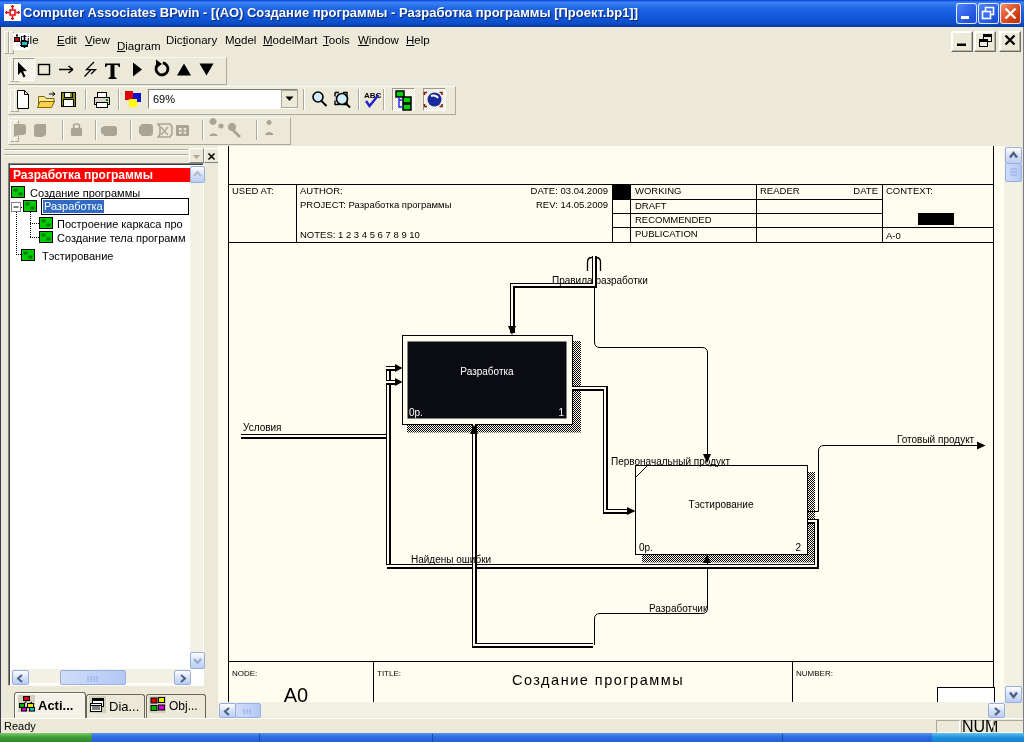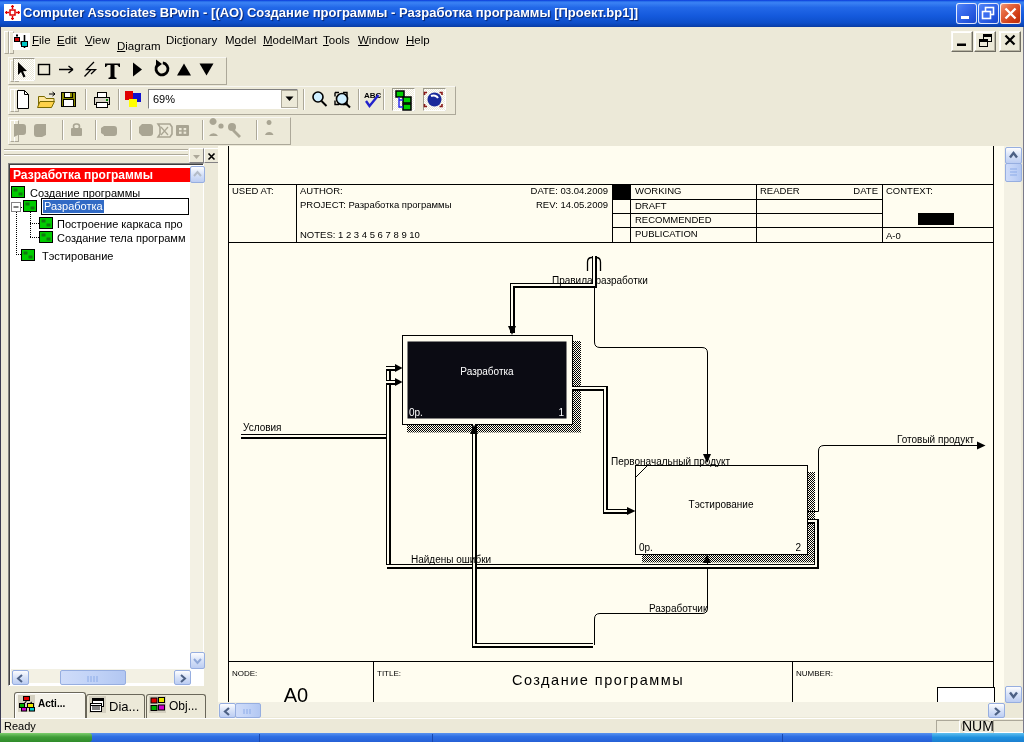--- a/index.html
+++ b/index.html
@@ -75,21 +75,21 @@
 <div class="abs grip" style="left:4px;top:31px;height:21px;"></div>
 <div class="abs grip" style="left:9px;top:31px;height:21px;"></div>
 <div class="abs" style="left:13px;top:33px;width:17px;height:17px;background:#fff;">
 <svg width="17" height="17">
       <rect x="1.5" y="4.5" width="5" height="4" fill="#cc0000" stroke="#000"></rect>
       <rect x="3" y="1.5" width="2" height="2" fill="#000"></rect>
       <rect x="7.5" y="8" width="1.6" height="3.5" fill="#000"></rect>
       <path d="M11.5,2 v13" stroke="#000" stroke-width="1.6"></path>
       <rect x="8.5" y="8.5" width="6" height="5" fill="#00c8c8" stroke="#000"></rect>
     </svg></div>
-<div class="abs menuitem" style="left:32px;top:34px;"><u>F</u>ile</div>
+<div class="abs menuitem" style="left:20px;top:34px;"><u>F</u>ile</div>
 <div class="abs menuitem" style="left:57px;top:34px;"><u>E</u>dit</div>
 <div class="abs menuitem" style="left:85px;top:34px;"><u>V</u>iew</div>
 <div class="abs menuitem" style="left:117px;top:40px;"><u>D</u>iagram</div>
 <div class="abs menuitem" style="left:166px;top:34px;text-align:right;">Dic<u>t</u>ionary</div>
 <div class="abs menuitem" style="left:225px;top:34px;">M<u>o</u>del</div>
 <div class="abs menuitem" style="left:263px;top:34px;"><u>M</u>odelMart</div>
 <div class="abs menuitem" style="left:323px;top:34px;"><u>T</u>ools</div>
 <div class="abs menuitem" style="left:358px;top:34px;"><u>W</u>indow</div>
 <div class="abs menuitem" style="left:406px;top:34px;"><u>H</u>elp</div>
 <div class="abs mdibtn" style="left:951px;"><svg width="18" height="17">
@@ -478,21 +478,21 @@
  border:1px solid #6a675a;border-bottom:none;border-radius:3px 3px 0 0;"></div>
 <div class="abs" style="left:18px;top:695px;width:17px;height:17px;background:#d4d0c0;">
 <svg width="17" height="17">
 <path d="M8,4 v3 M5,9 l3,-2 M11,9 l3,-2 M5,12 v-3 M11,12 v-3" stroke="#000" fill="none"></path>
 <rect x="5.5" y="1.5" width="6" height="4" fill="#e00000" stroke="#000"></rect>
 <rect x="1.5" y="8.5" width="5" height="4" fill="#00b000" stroke="#000"></rect>
 <rect x="9.5" y="8.5" width="6" height="4" fill="#e8e800" stroke="#000"></rect>
 <rect x="3.5" y="12.5" width="5" height="3.5" fill="#d000d0" stroke="#000"></rect>
 <rect x="11.5" y="12.5" width="5" height="3.5" fill="#00cccc" stroke="#000"></rect>
 </svg></div>
-<div class="abs" style="left:38px;top:698px;font-size:10px;font-weight:bold;">Acti...</div>
+<div class="abs" style="left:38px;top:698px;font-size:13px;font-weight:bold;">Acti...</div>
 <div class="abs" style="left:89px;top:696px;width:17px;height:17px;background:#d4d0c0;">
 <svg width="17" height="17">
 <rect x="3.5" y="2.5" width="11" height="8" fill="#fff" stroke="#000"></rect>
       <rect x="3.5" y="2.5" width="11" height="2.5" fill="#000"></rect>
 <rect x="1.5" y="7.5" width="11" height="8" fill="#fff" stroke="#000"></rect>
       <rect x="1.5" y="7.5" width="11" height="2" fill="#fff" stroke="#000"></rect>
 <path d="M3,11 h8 M3,13 h8" stroke="#000"></path>
 </svg></div>
 <div class="abs" style="left:109px;top:699px;font-size:13px;">Dia...</div>
 <div class="abs" style="left:149px;top:696px;width:17px;height:17px;background:#d4d0c0;">
@@ -500,21 +500,21 @@
 <rect x="2" y="2" width="6" height="5" fill="#e00000" stroke="#000"></rect>
 <rect x="9.5" y="1.5" width="6" height="5" fill="#e8e800" stroke="#000"></rect>
 <rect x="2" y="9.5" width="6" height="5" fill="#00b000" stroke="#000"></rect>
 <rect x="9.5" y="9" width="6" height="5" fill="#d000d0" stroke="#000"></rect>
 </svg></div>
 <div class="abs" style="left:169px;top:699px;font-size:12px;">Obj...</div>
 
 <div class="abs" id="statusbar"></div>
 <div class="abs" style="left:4px;top:720px;font-size:11px;">Ready</div>
 <div class="abs statcell" style="left:936px;width:22px;"></div>
-<div class="abs statcell" style="left:961px;width:29px;font-size:14px;text-align:center;line-height:11px;border-radius:6px;">NUM</div>
+<div class="abs statcell" style="left:961px;width:29px;font-size:16px;text-align:center;line-height:11px;">NUM</div>
 <div class="abs statcell" style="left:993px;width:30px;"></div>
 
 <div class="abs" id="taskbar"></div>
 <div class="abs" style="left:0;top:733px;width:92px;height:9px;background:linear-gradient(180deg,#7ece6e 0%,#3f9c38 45%,#2f8c2a 100%);border-radius:0 3px 3px 0;"></div>
 <div class="abs" style="left:932px;top:733px;width:92px;height:9px;background:linear-gradient(180deg,#5fc0f0 0%,#1e90dd 50%,#1b7fd0 100%);"></div>
 <div class="abs" style="left:259px;top:734px;width:1px;height:8px;background:#1a49b0;"></div>
 <div class="abs" style="left:432px;top:734px;width:1px;height:8px;background:#1a49b0;"></div>
 <div class="abs" style="left:782px;top:734px;width:1px;height:8px;background:#1a49b0;"></div>
 <div class="abs" style="left:0;top:27px;width:1px;height:706px;background:#3a3a52;"></div>
 <div class="abs" style="left:1023px;top:27px;width:1px;height:706px;background:#7a7a8a;"></div>

